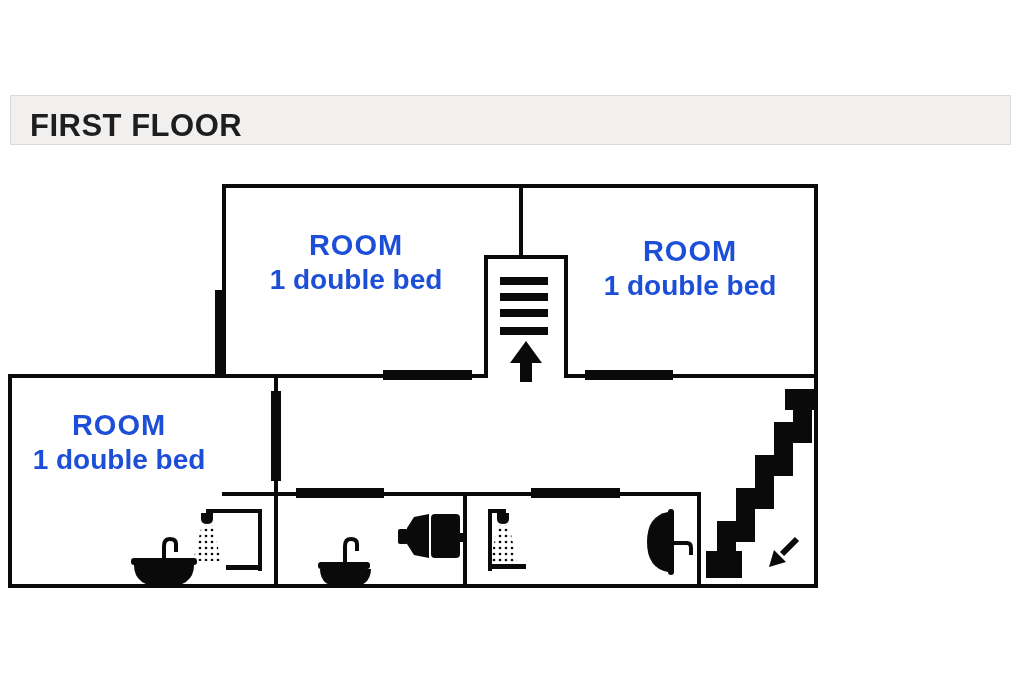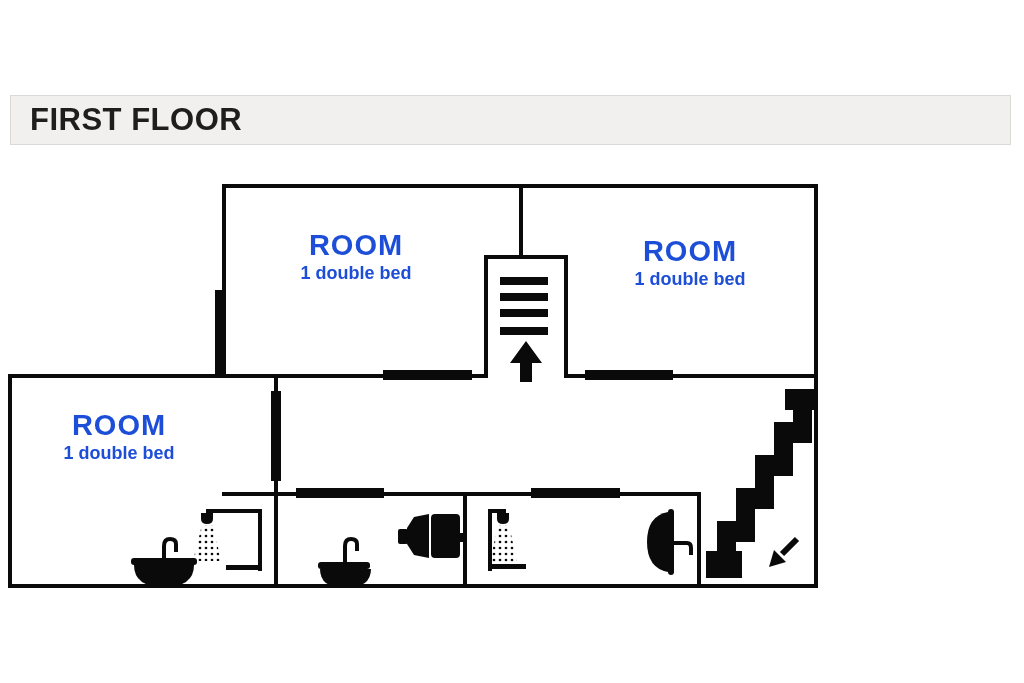--- a/index.html
+++ b/index.html
@@ -3,31 +3,31 @@
 <meta charset="utf-8">
 <style>
   html,body{margin:0;padding:0;background:#ffffff;}
   .page{
     position:relative;width:1024px;height:683px;background:#ffffff;overflow:hidden;
     font-family:"Liberation Sans",sans-serif;
   }
   .header-bar{
     position:absolute;left:10px;top:95px;width:1001px;height:50px;
     background:#f1f0ee;border:1px solid #dbdad7;box-sizing:border-box;
-    display:flex;align-items:center;padding-left:19px;
+    display:flex;align-items:flex-end;padding-left:19px;
   }
   .header-bar .title{
     font-size:31px;font-weight:700;color:#1e1e1e;letter-spacing:0.5px;
   }
   .plan-svg{position:absolute;left:0;top:0;}
   .room-label{
     position:absolute;width:220px;text-align:center;color:#1d4ed8;font-weight:700;
   }
   .room-label .name{display:block;font-size:29px;line-height:32px;letter-spacing:1px;}
-  .room-label .beds{display:block;font-size:18px;line-height:24px;}
+  .room-label .beds{display:block;font-size:28px;line-height:24px;margin-top:7px;}
   .lbl-top-left{left:246px;top:229px;}
   .lbl-top-right{left:580px;top:235px;}
   .lbl-bottom-left{left:9px;top:409px;}
 </style>
 </head>
 <body>
 
 <div class="page">
 
   <div class="header-bar">

